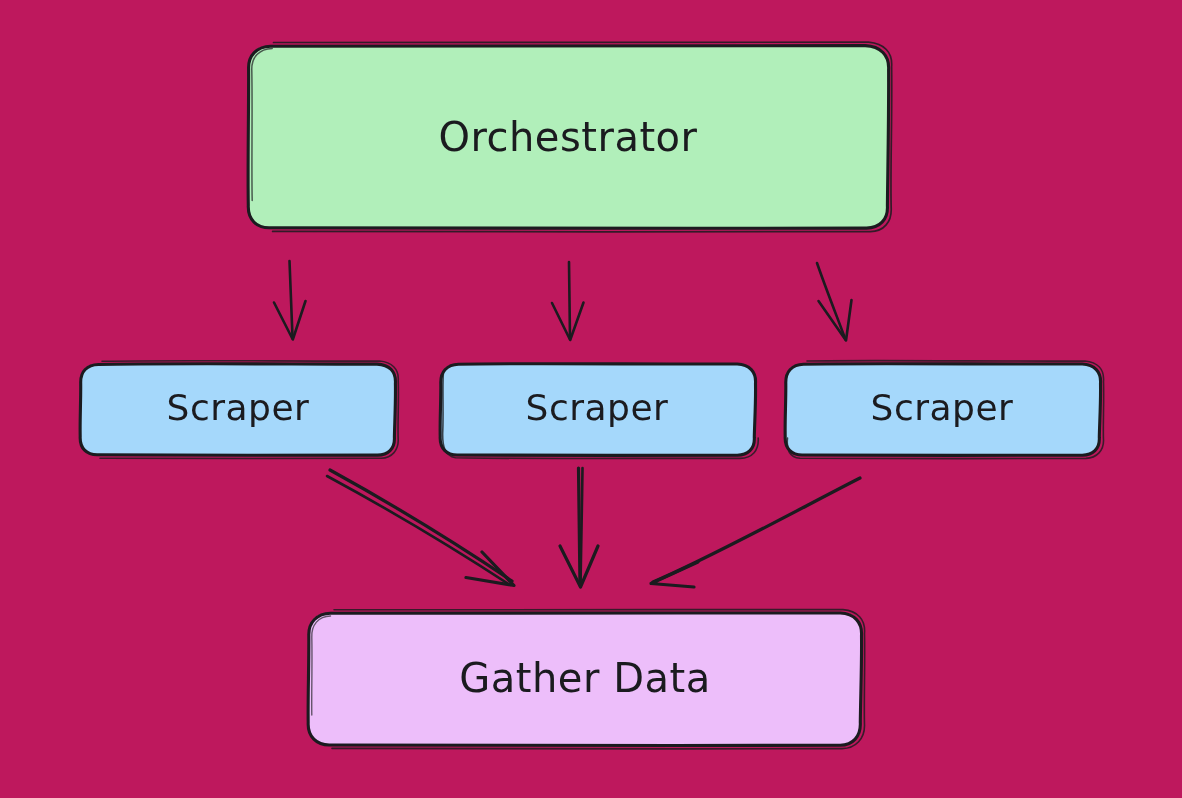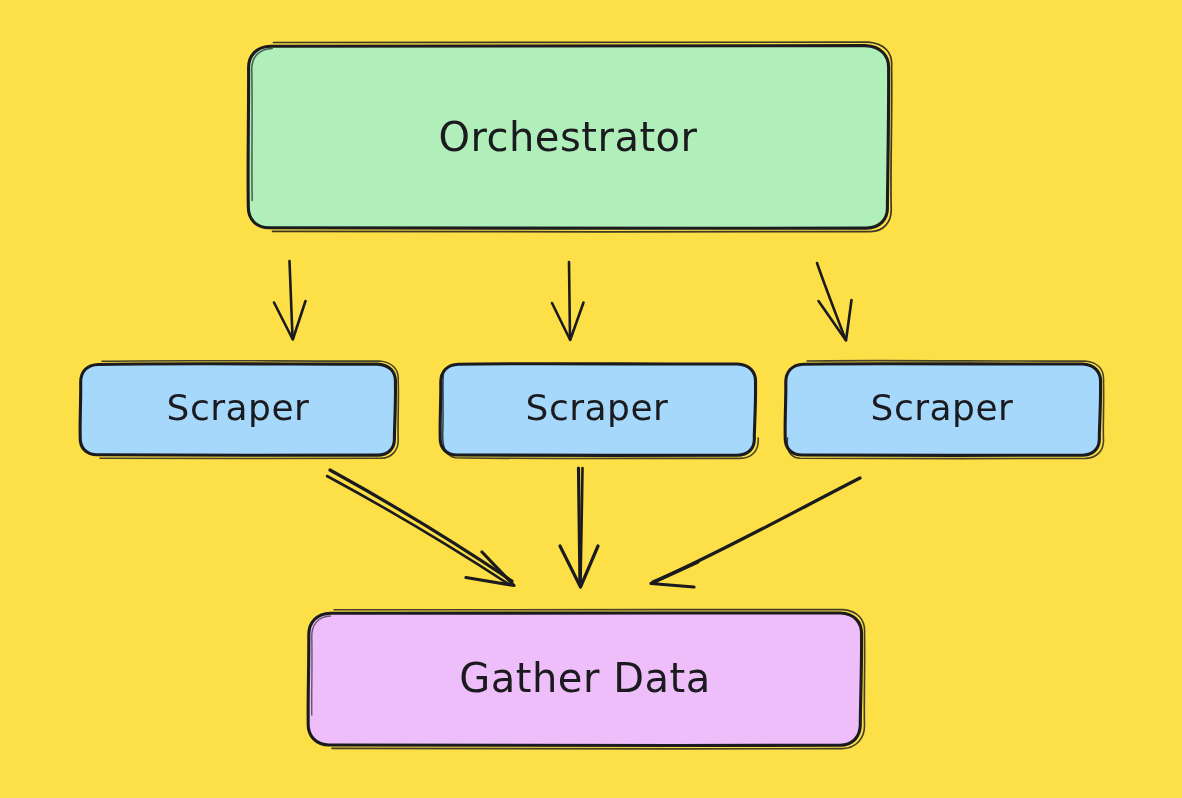--- a/index.html
+++ b/index.html
@@ -11,21 +11,21 @@
   body {
     width: 1182px;
     height: 798px;
     font-family: "DejaVu Sans", sans-serif;
     overflow: hidden;
   }
   #diagram-root {
     position: relative;
     width: 1182px;
     height: 798px;
-    background: #fde047;
+    background: #be185d;
   }
   svg.canvas {
     position: absolute;
     inset: 0;
     width: 1182px;
     height: 798px;
     display: block;
   }
   .node-label {
     font-family: "DejaVu Sans", sans-serif;

